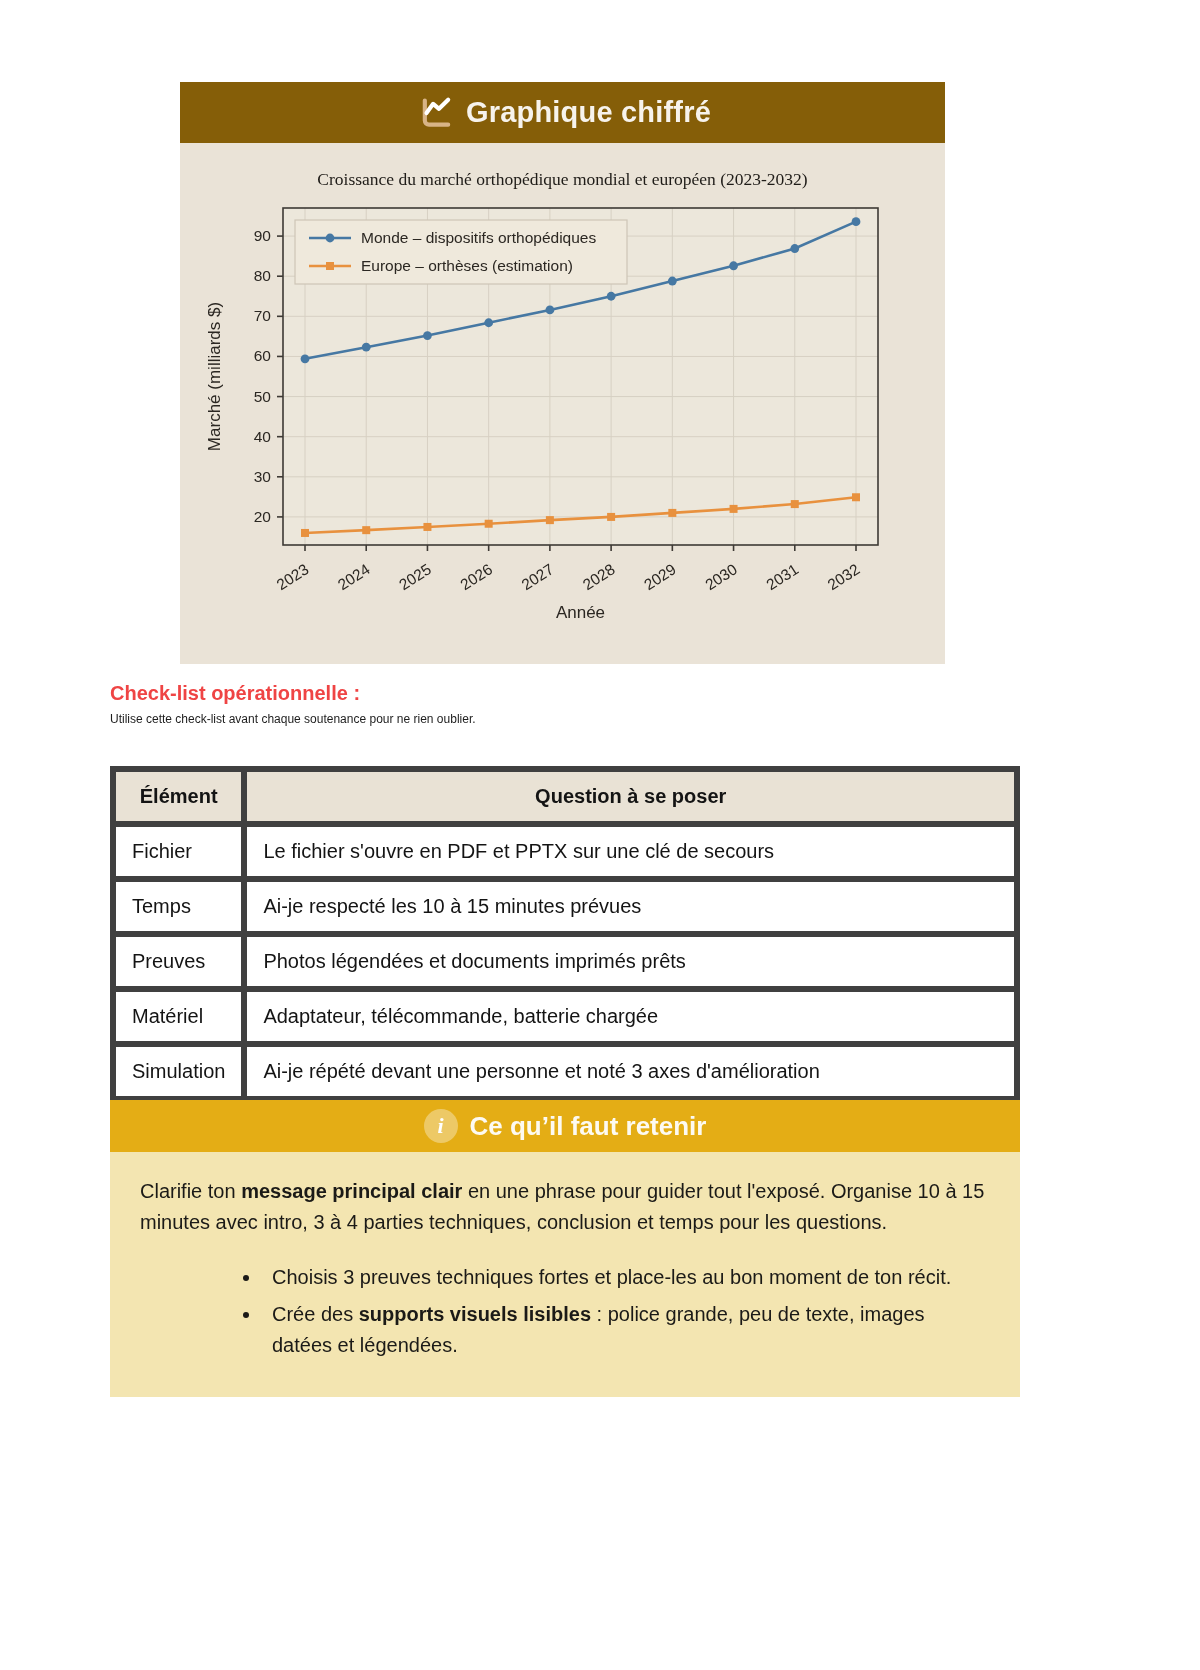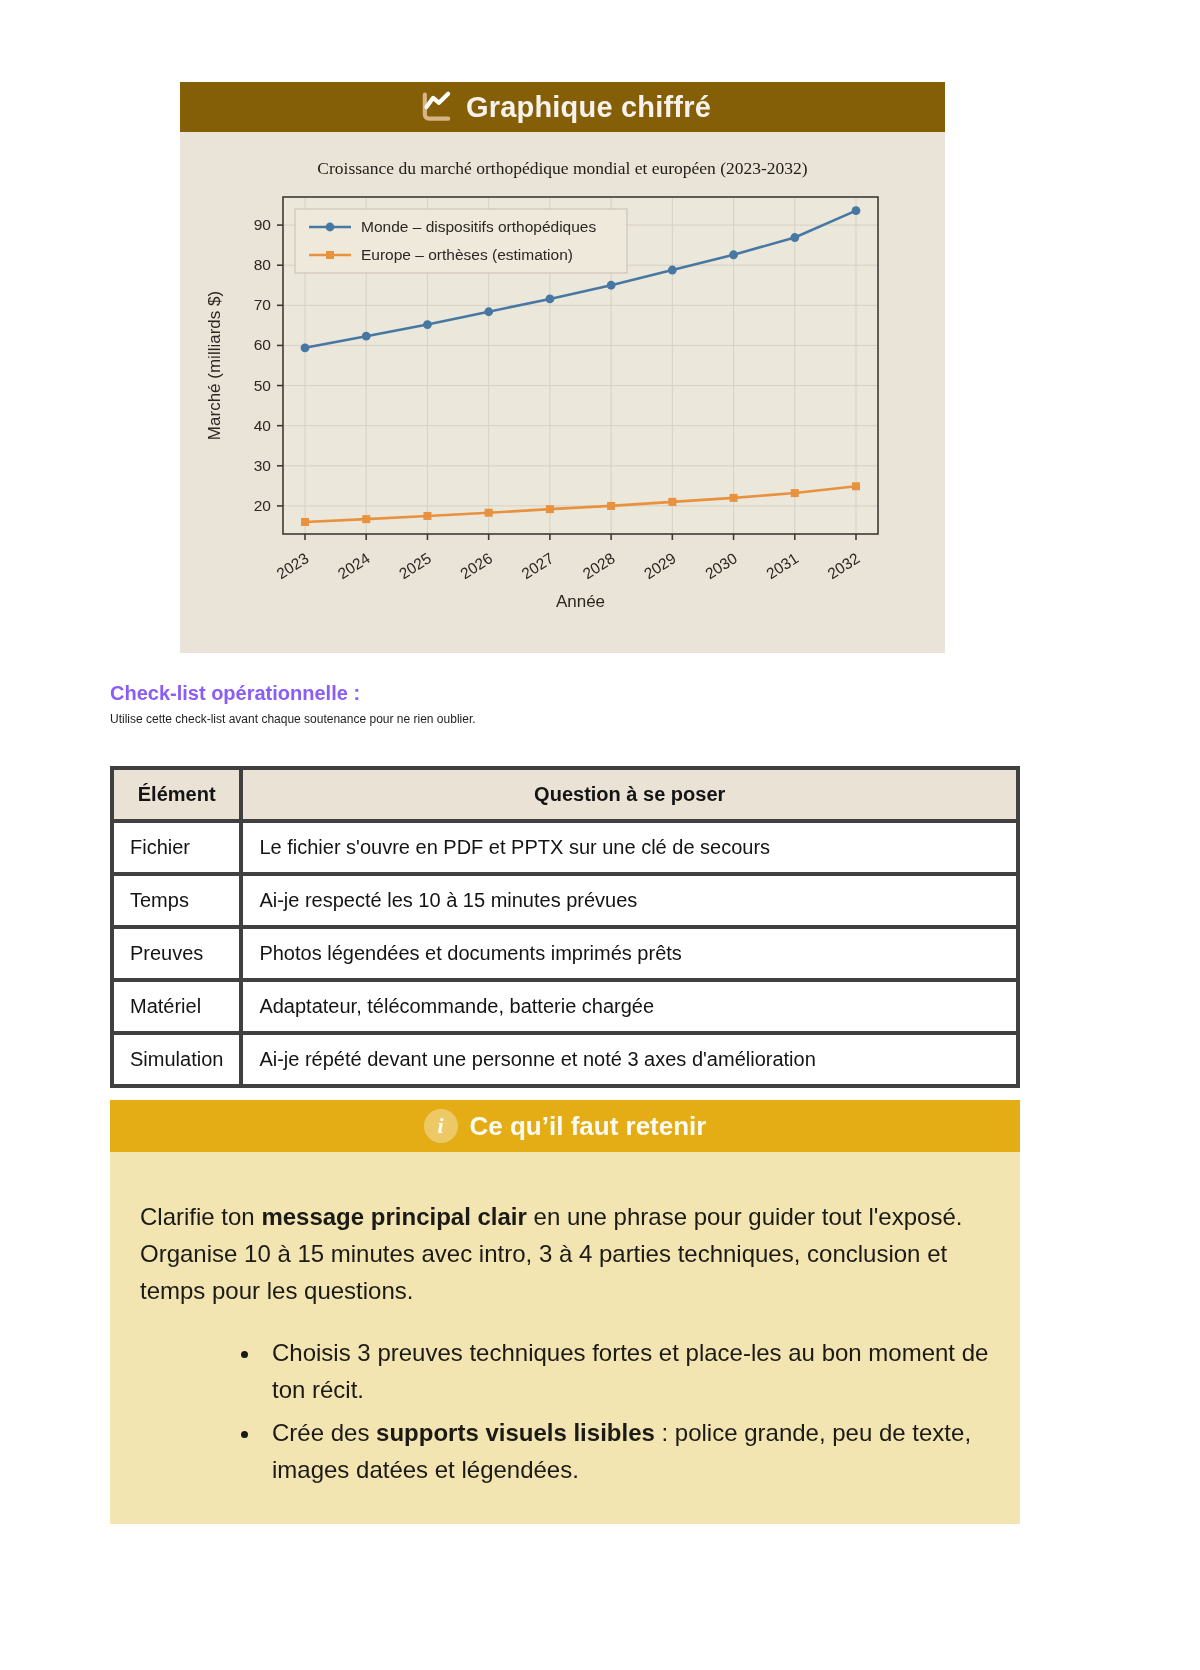--- a/index.html
+++ b/index.html
@@ -2,44 +2,44 @@
 <html><head>
 <meta charset="utf-8">
 <style>
   * { margin:0; padding:0; box-sizing:border-box; }
   html,body { background:#ffffff; }
   body { font-family:"Liberation Sans", sans-serif; }
   .page { position:relative; width:1200px; height:1670px; background:#ffffff; overflow:hidden; }
 
   
   .chart-card { position:absolute; left:180px; top:82px; width:765px; }
-  .chart-card-header { height:50px; background:#855e08; display:flex; align-items:center; justify-content:center; gap:12px; }
+  .chart-card-header { height:61px; background:#855e08; display:flex; align-items:center; justify-content:center; gap:12px; }
   .chart-card-header .hdr-title { color:#f7f3ec; font-size:29px; font-weight:700; letter-spacing:.2px; }
   .chart-card-body { background:#eae3d7; padding:26px 20px 34px 20px; }
   .chart-title { text-align:center; font-size:17.5px; color:#1f1c18; margin-bottom:10px;font-family:Liberation Serif, serif; }
   .chart-svg { display:block; width:725px; height:430px; }
   .chart-svg text { font-family:"Liberation Sans", sans-serif; }
 
   
-  .checklist-heading { position:absolute; left:110px; top:682px; font-size:20px; font-weight:700; color:#8b5cf6; }
+  .checklist-heading { position:absolute; left:110px; top:682px; font-size:20px; font-weight:700; color:#ef4444; }
   .checklist-sub { position:absolute; left:110px; top:712px; font-size:12px; color:#1d1d1d; }
 
   
   .check-table { position:absolute; left:110px; top:766px; width:910px; border-collapse:collapse; }
-  .check-table th, .check-table td { border:4px solid #404040; font-size:20px; color:#141414; }
+  .check-table th, .check-table td { border:6px solid #404040; font-size:20px; color:#141414; }
   .check-table th { background:#e9e2d5; font-weight:700; text-align:center; padding:13px 10px; }
   .check-table td { padding:13px 16px; background:#ffffff; }
   .check-table td.col-element { width:120px;margin-top:22px; }
 
   
   .callout { position:absolute; left:110px; top:1100px; width:910px; }
   .callout-header { height:52px; background:#e4ad15; display:flex; align-items:center; justify-content:center; gap:12px; }
   .callout-header .callout-title { color:#fdfaf2; font-size:26px; font-weight:700; }
   .info-badge { width:34px; height:34px; border-radius:50%; background:rgba(255,255,255,0.35); display:flex; align-items:center; justify-content:center; color:#ffffff; font-family:"Liberation Serif", serif; font-weight:700; font-style:italic; font-size:22px; }
-  .callout-body { background:#f3e5b1; padding:46px 30px 30px 30px; font-size:24px; color:#1b1a17; line-height:1.55; }
+  .callout-body { background:#f3e5b1; padding:24px 30px 30px 30px; font-size:20px; color:#1b1a17; line-height:1.55; }
   .callout-body p { margin-bottom:24px; }
   .callout-body ul { margin:0; padding-left:122px; }
   .callout-body li { padding-left:10px; margin-bottom:6px; }
 </style>
 </head>
 <body>
 
 <div class="page">
 
   <div class="chart-card">

